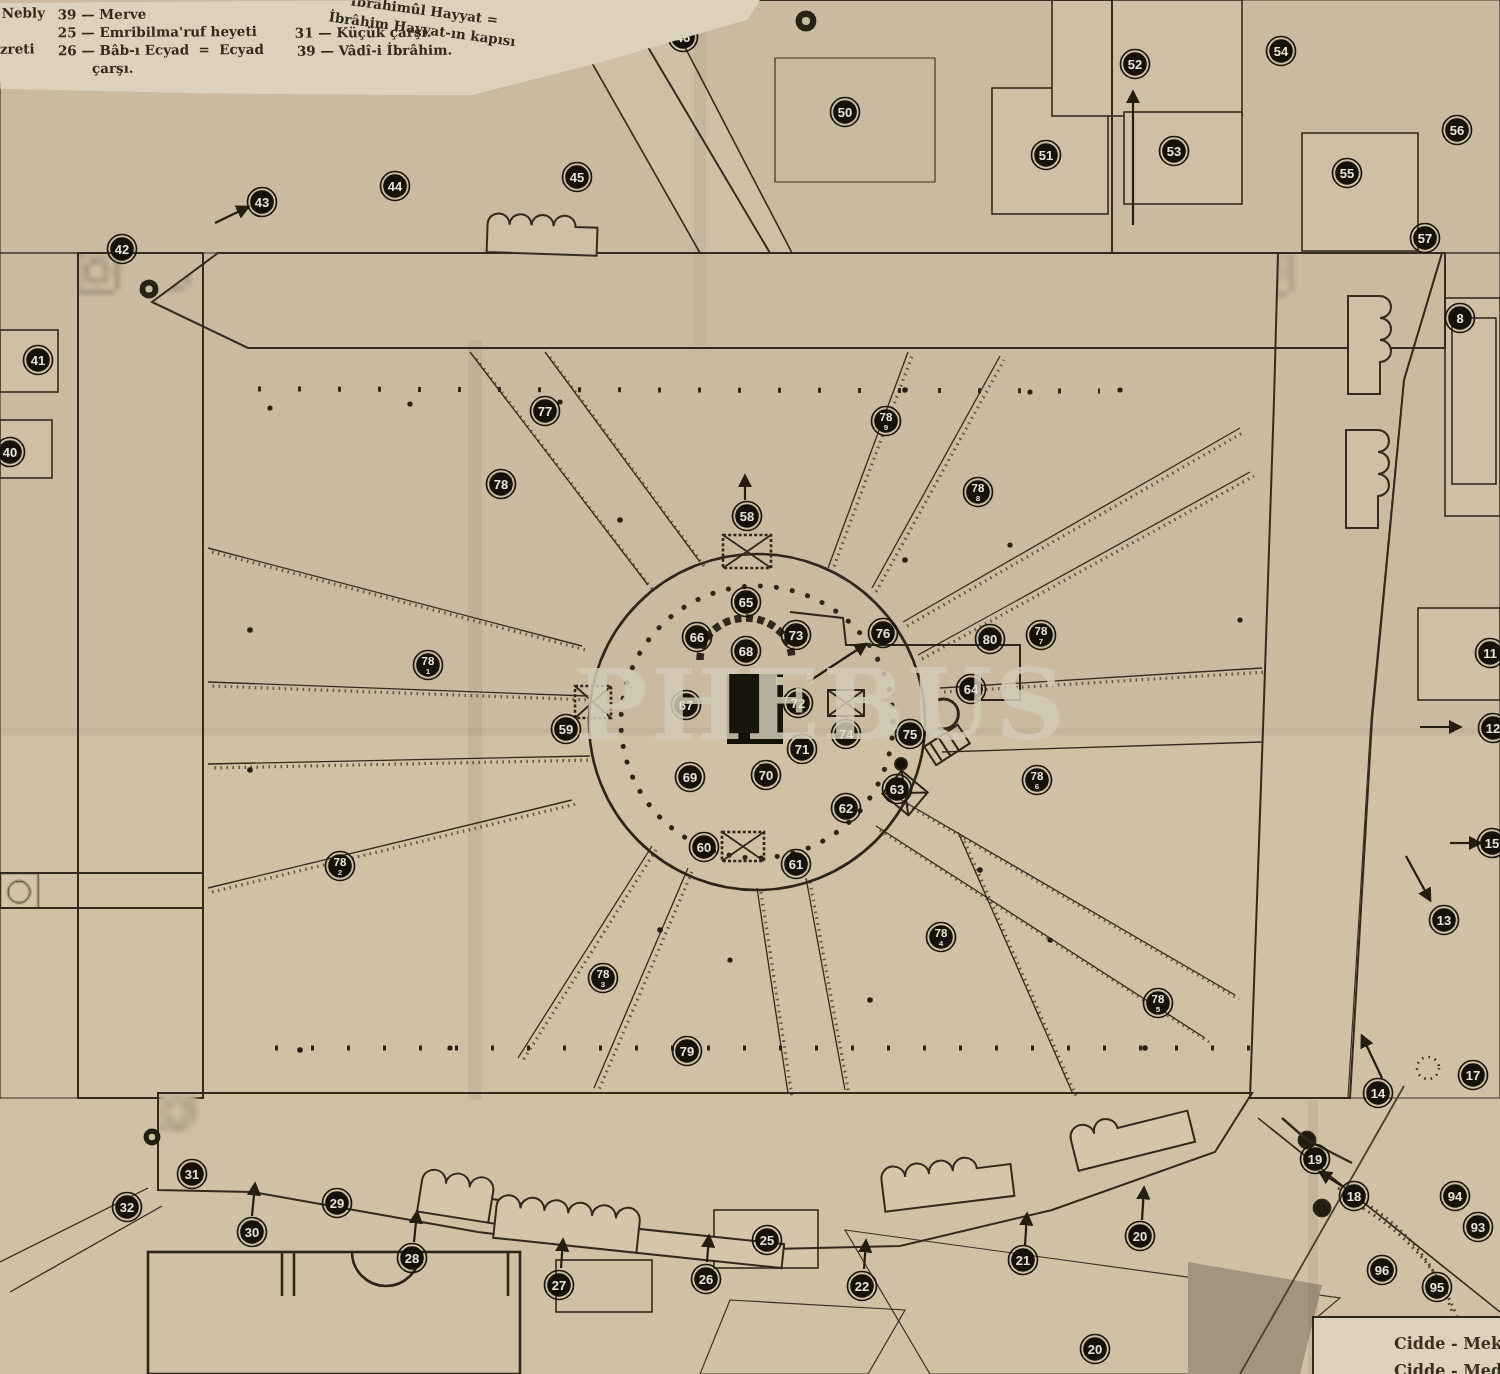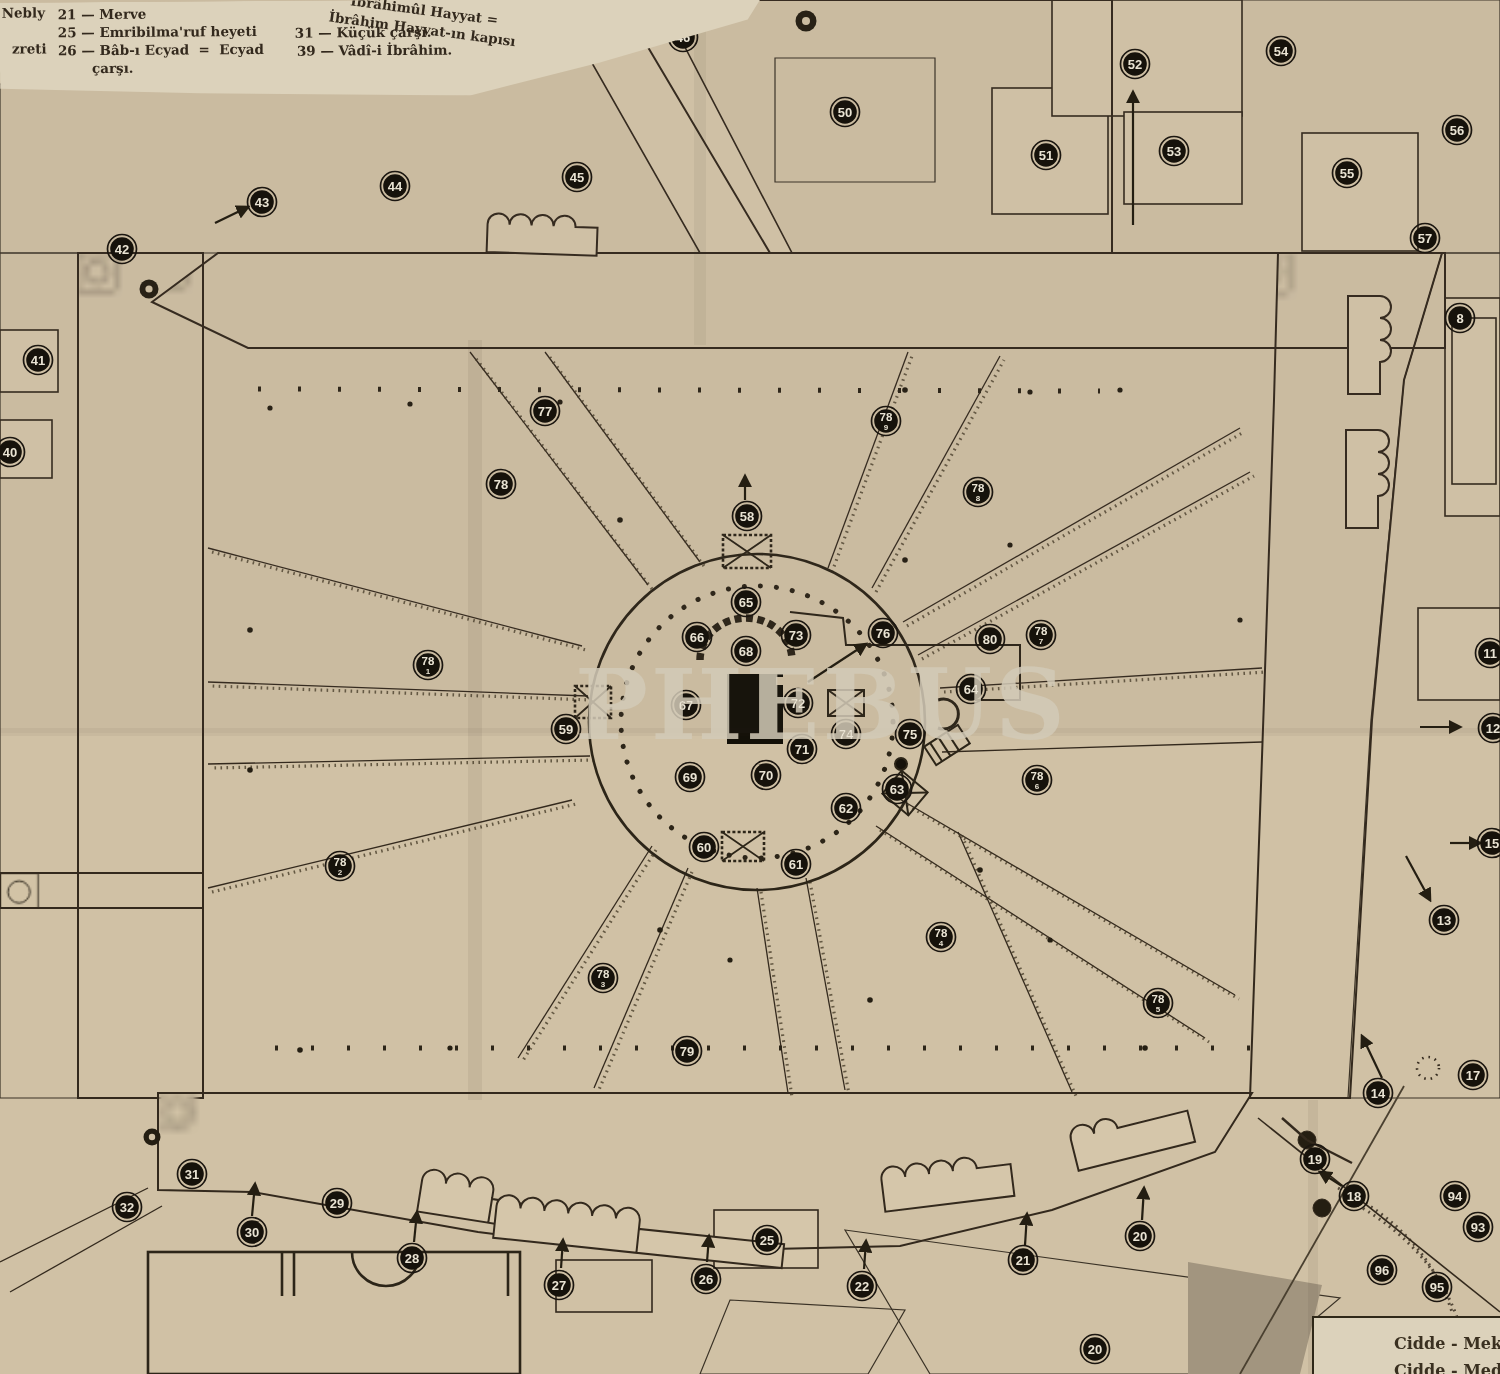--- a/index.html
+++ b/index.html
@@ -648,22 +648,22 @@
         <g transform="translate(1095,1349)">
           <circle r="14.5" fill="none" stroke="#1b1610" stroke-width="1.7"></circle>
           <circle r="11.8" fill="#16120b"></circle>
           <text y="4.5" text-anchor="middle" font-size="13" class="marker-label">20</text>
         </g>
       </g>
 </svg>
 
 <div class="legend-strip">
   <span style="left:2px;top:4px">Nebly</span>
-  <span style="left:12px;top:40px">zreti</span>
-  <span style="left:58px;top:6px">21 — Merve</span>
+  <span style="left:0;top:40px">zreti</span>
+  <span style="left:58px;top:6px">39 — Merve</span>
   <span style="left:58px;top:24px">25 — Emribilma'ruf heyeti</span>
   <span style="left:58px;top:42px">26 — Bâb-ı Ecyad  =  Ecyad</span>
   <span style="left:92px;top:60px">çarşı.</span>
   <span style="left:295px;top:26px">31 — Küçük çarşı.</span>
   <span style="left:297px;top:44px">39 — Vâdî-i İbrâhim.</span>
   <span class="leg-rot" style="left:352px;top:-6px">İbrâhimûl Hayyat =</span>
   <span class="leg-rot" style="left:330px;top:10px">İbrâhim Hayyat-ın kapısı</span>
 </div>
 
 <div class="watermark">PHEBUS</div>

